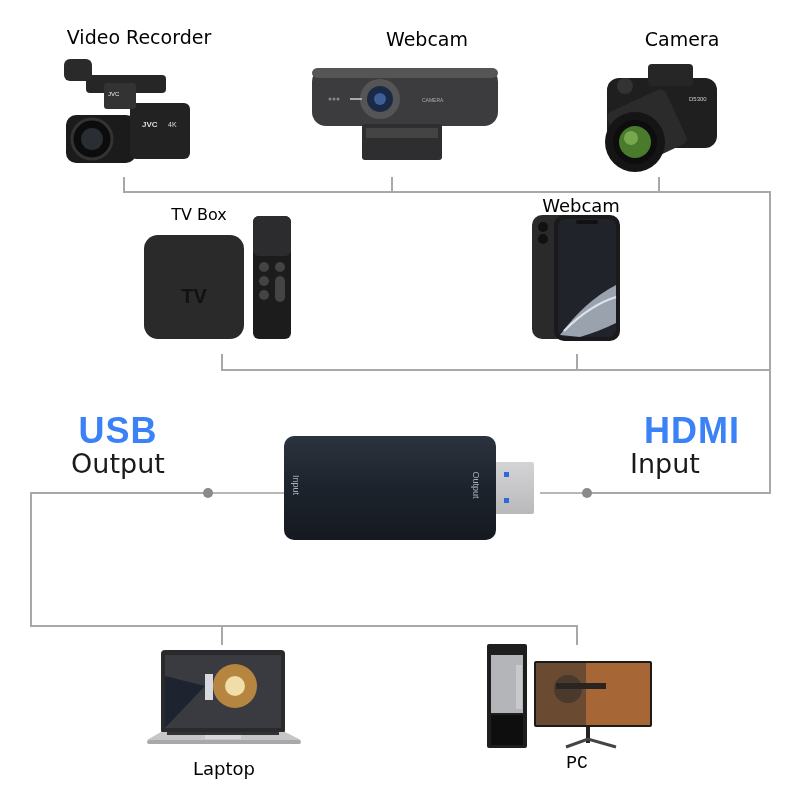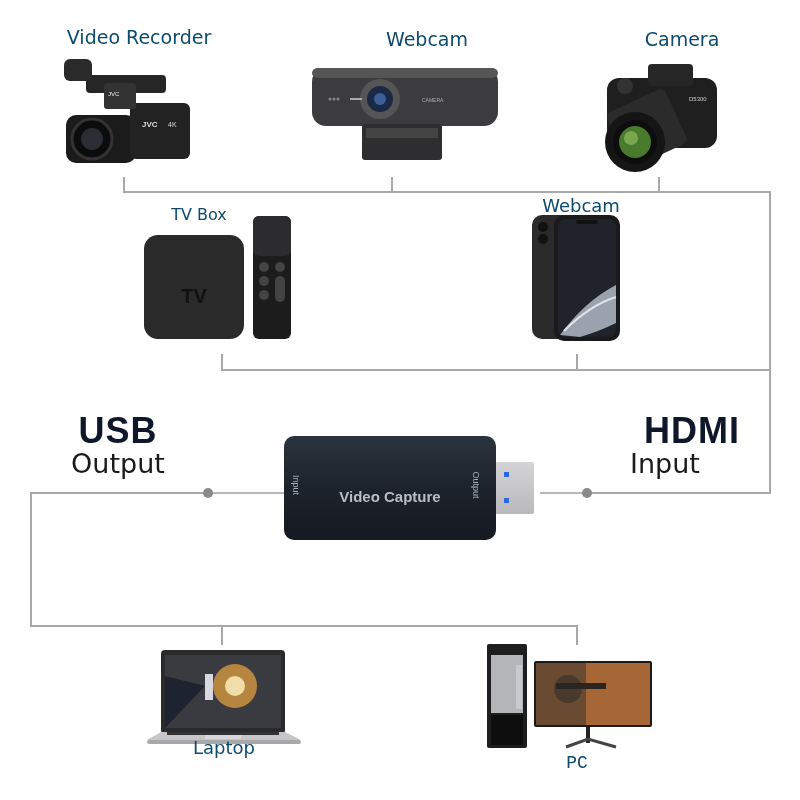--- a/index.html
+++ b/index.html
@@ -1,20 +1,20 @@
 <!DOCTYPE html>
 <html><head>
 <meta charset="utf-8">
 <style>
   html,body{margin:0;padding:0;background:#fff;}
   body{width:800px;height:800px;position:relative;overflow:hidden;font-family:"DejaVu Sans","Liberation Sans",sans-serif;}
   .abs{position:absolute;}
-  .label{position:absolute;font-size:19px;color:#0c4a6e;white-space:nowrap;transform:translateX(-50%);}
+  .label{position:absolute;font-size:19px;color:#000000;white-space:nowrap;transform:translateX(-50%);}
   .line{position:absolute;background:#a8a8a8;}
-  .big-blue{position:absolute;font-family:"Liberation Sans",sans-serif;font-weight:bold;font-size:36px;color:#0f172a;transform:translateX(-50%);letter-spacing:1px;}
+  .big-blue{position:absolute;font-family:"Liberation Sans",sans-serif;font-weight:bold;font-size:36px;color:#3b82f6;transform:translateX(-50%);letter-spacing:1px;}
   .sub{position:absolute;font-size:27px;color:#1a1a1a;transform:translateX(-50%);}
   .dot{position:absolute;width:10px;height:10px;border-radius:50%;background:#8a8a8a;}
   svg{position:absolute;}
 </style>
 </head>
 <body>
 
 <div class="line" style="left:123px;top:191px;width:648px;height:2px;"></div>
 <div class="line" style="left:123px;top:177px;width:2px;height:15px;"></div>
 <div class="line" style="left:391px;top:177px;width:2px;height:15px;"></div>
@@ -107,38 +107,37 @@
 <div class="sub" style="left:118px;top:448px;">Output</div>
 <div class="big-blue" style="left:692px;top:410px;">HDMI</div>
 <div class="sub" style="left:665px;top:448px;">Input</div>
 
 <div class="abs" style="left:284px;top:436px;width:212px;height:104px;">
   <div class="abs" style="left:200px;top:26px;width:50px;height:52px;background:linear-gradient(#d4d4d6,#b9b9bc);border-radius:2px;">
     <div class="abs" style="left:20px;top:10px;width:5px;height:5px;background:#2b6ad8;"></div>
     <div class="abs" style="left:20px;top:36px;width:5px;height:5px;background:#2b6ad8;"></div>
   </div>
   <div class="abs" style="left:0;top:0;width:212px;height:104px;border-radius:10px;background:linear-gradient(180deg,#2b333e 0%,#1d232c 50%,#151a21 100%);"></div>
-  <div class="abs" style="left:0;width:212px;top:52px;text-align:center;font-family:'Liberation Sans',sans-serif;font-size:15px;font-weight:bold;color:#b8bec6;">Video Capture</div>
   <div class="abs" style="left:-6px;top:44px;font-family:'Liberation Sans',sans-serif;font-size:9px;color:#aab0b8;transform:rotate(90deg);width:36px;text-align:center;">Input</div>
   <div class="abs" style="left:172px;top:44px;font-family:'Liberation Sans',sans-serif;font-size:9px;color:#aab0b8;transform:rotate(90deg);width:40px;text-align:center;">Output</div>
 </div>
 
 <svg style="left:145px;top:646px;" width="160" height="106" viewBox="0 0 160 106">
   <rect x="16" y="4" width="124" height="84" rx="4" fill="#2a2a2c"></rect>
   <rect x="20" y="9" width="116" height="73" fill="#3a3b40"></rect>
   <circle cx="90" cy="40" r="22" fill="#e0a040" opacity="0.75"></circle>
   <circle cx="90" cy="40" r="10" fill="#fff2c0" opacity="0.8"></circle>
   <path d="M20 82 L60 40 L20 30 Z" fill="#1e2330"></path>
   <rect x="60" y="28" width="8" height="26" fill="#d8d8e0"></rect>
   <path d="M2 94 L16 86 L140 86 L156 94 Z" fill="#c6c6c8"></path>
   <rect x="2" y="94" width="154" height="4" rx="2" fill="#a8a8aa"></rect>
   <rect x="60" y="88" width="36" height="5" fill="#d8d8da"></rect>
   <rect x="22" y="86" width="112" height="3" fill="#333"></rect>
 </svg>
-<div class="label" style="left:224px;top:737px;font-size:18px;">Laptop</div>
+<div class="label" style="left:224px;top:758px;font-size:18px;">Laptop</div>
 
 <svg style="left:486px;top:643px;" width="175" height="110" viewBox="0 0 175 110">
   <rect x="1" y="1" width="40" height="104" rx="2" fill="#1e1e1f"></rect>
   <rect x="5" y="12" width="32" height="58" fill="#b4b5b8"></rect>
   <rect x="30" y="22" width="6" height="44" fill="#c8c9cc"></rect>
   <rect x="5" y="72" width="32" height="30" fill="#0e0e0f"></rect>
   <rect x="48" y="18" width="118" height="66" rx="2" fill="#1b1b1b"></rect>
   <rect x="50" y="20" width="114" height="62" fill="#6a4a30"></rect>
   <rect x="100" y="20" width="64" height="62" fill="#d07a3a" opacity="0.6"></rect>
   <circle cx="82" cy="46" r="14" fill="#4a3a2e"></circle>

